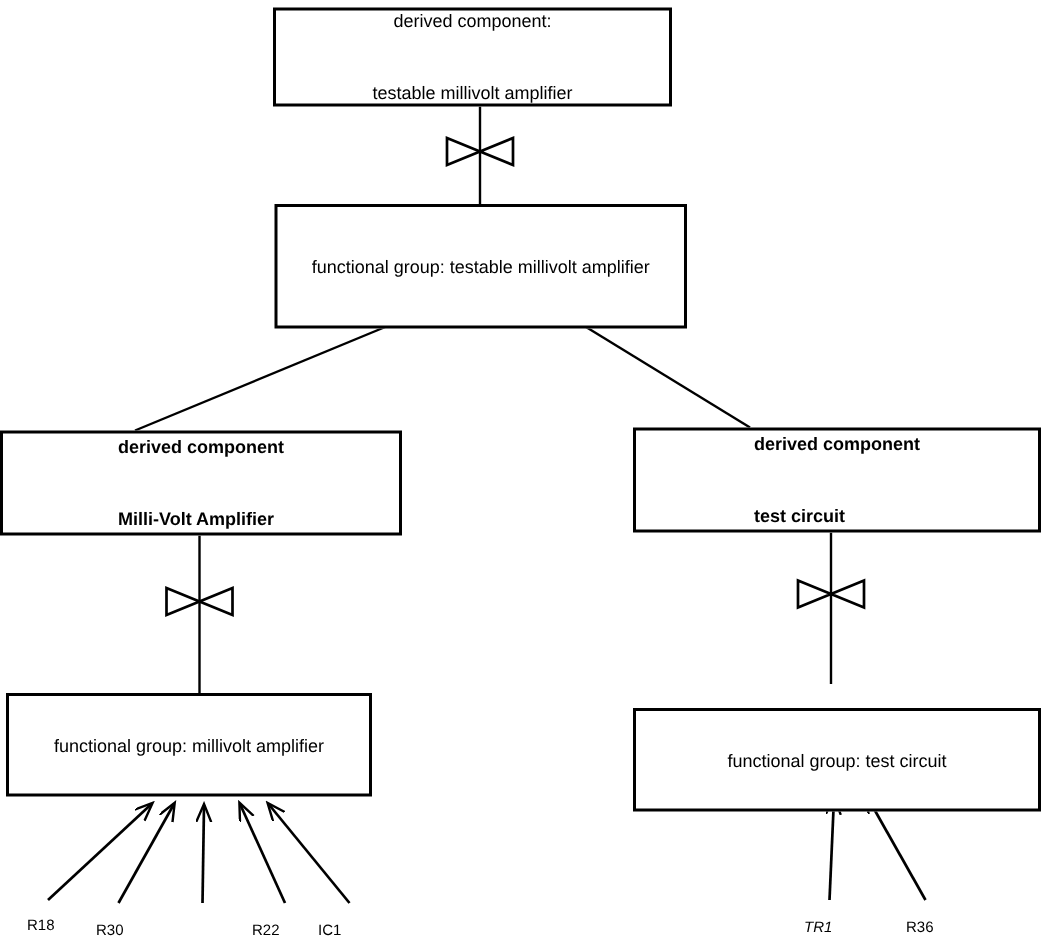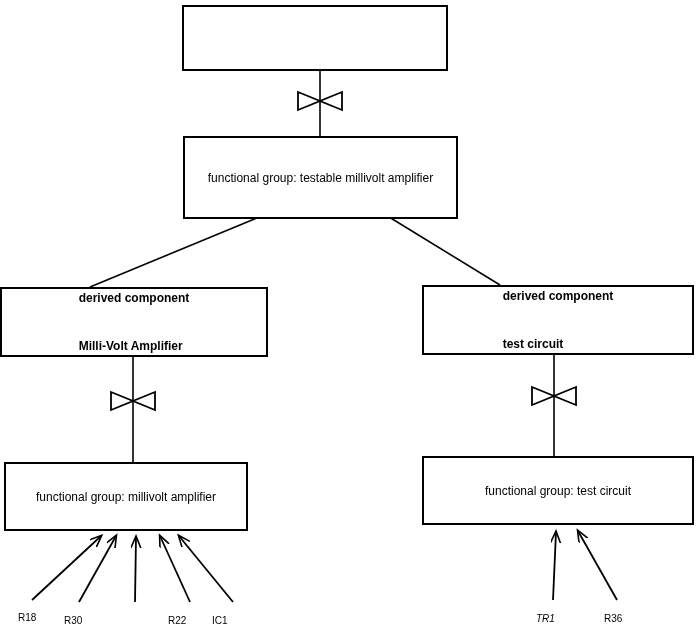--- a/index.html
+++ b/index.html
@@ -92,20 +92,22 @@
     <line x1="135" y1="602" x2="136" y2="537" stroke="#000000" stroke-width="1.8" marker-end="url(#openArrow)"></line>
     <line x1="190" y1="602" x2="160" y2="536" stroke="#000000" stroke-width="1.8" marker-end="url(#openArrow)"></line>
     <line x1="233" y1="602" x2="179" y2="536" stroke="#000000" stroke-width="1.8" marker-end="url(#openArrow)"></line>
 
     <line x1="553" y1="600" x2="556" y2="532" stroke="#000000" stroke-width="1.8" marker-end="url(#openArrow)"></line>
     <line x1="617" y1="600" x2="578" y2="531" stroke="#000000" stroke-width="1.8" marker-end="url(#openArrow)"></line>
   </svg>
 
   <div class="node-box" style="left:182px; top:5px; width:266px; height:66px;">
     <div class="node-label label-center">
+      <div>derived component:</div>
+      <div>testable millivolt amplifier</div>
     </div>
   </div>
 
   <div class="node-box" style="left:183px; top:136px; width:275px; height:83px;">
     <div class="node-label label-center">
       <div>functional group: testable millivolt amplifier</div>
     </div>
   </div>
 
   <div class="node-box" style="left:0px; top:287px; width:268px; height:70px;">
@@ -121,21 +123,21 @@
       <div>test circuit</div>
     </div>
   </div>
 
   <div class="node-box" style="left:4px; top:462px; width:244px; height:69px;">
     <div class="node-label label-center">
       <div>functional group: millivolt amplifier</div>
     </div>
   </div>
 
-  <div class="node-box" style="left:422px; top:456px; width:272px; height:69px;">
+  <div class="node-box" style="left:422px; top:472px; width:272px; height:69px;">
     <div class="node-label label-center">
       <div>functional group: test circuit</div>
     </div>
   </div>
 
   <div class="part-label" style="left:18px; top:612px;">R18</div>
   <div class="part-label" style="left:64px; top:615px;text-align:center;">R30</div>
   <div class="part-label" style="left:118px; top:615px;margin-top:32px;">R26</div>
   <div class="part-label" style="left:168px; top:615px;">R22</div>
   <div class="part-label" style="left:212px; top:615px;">IC1</div>

